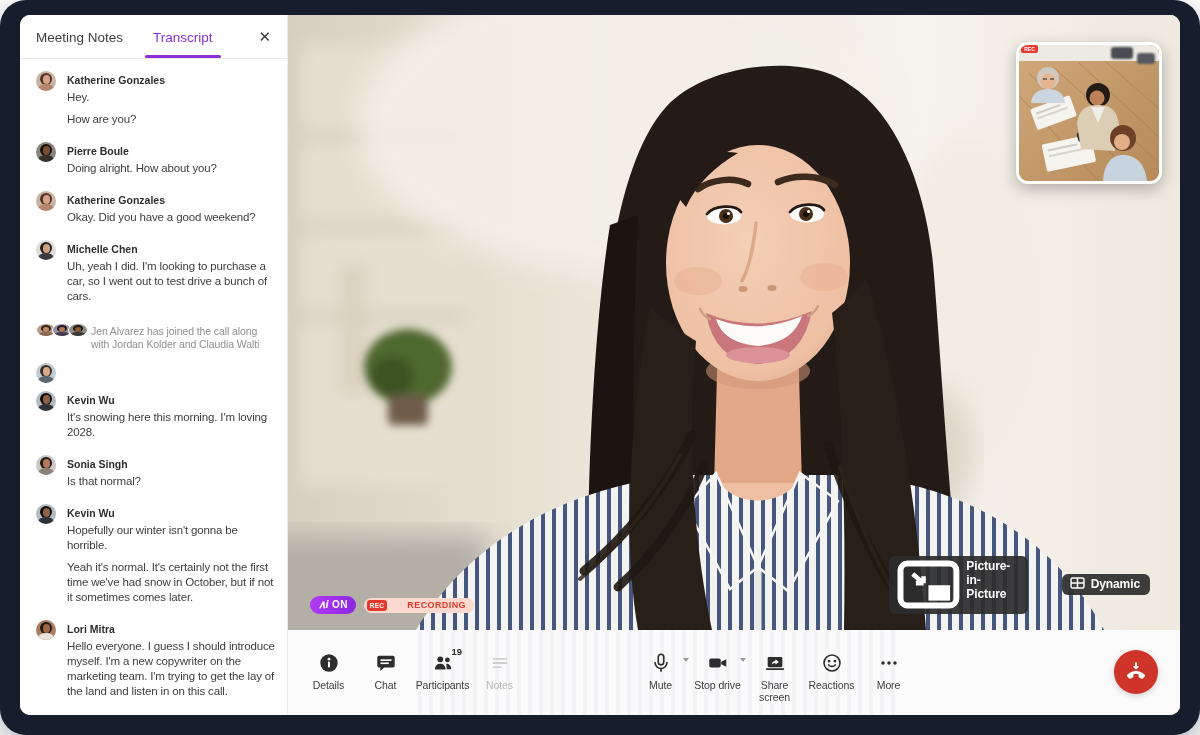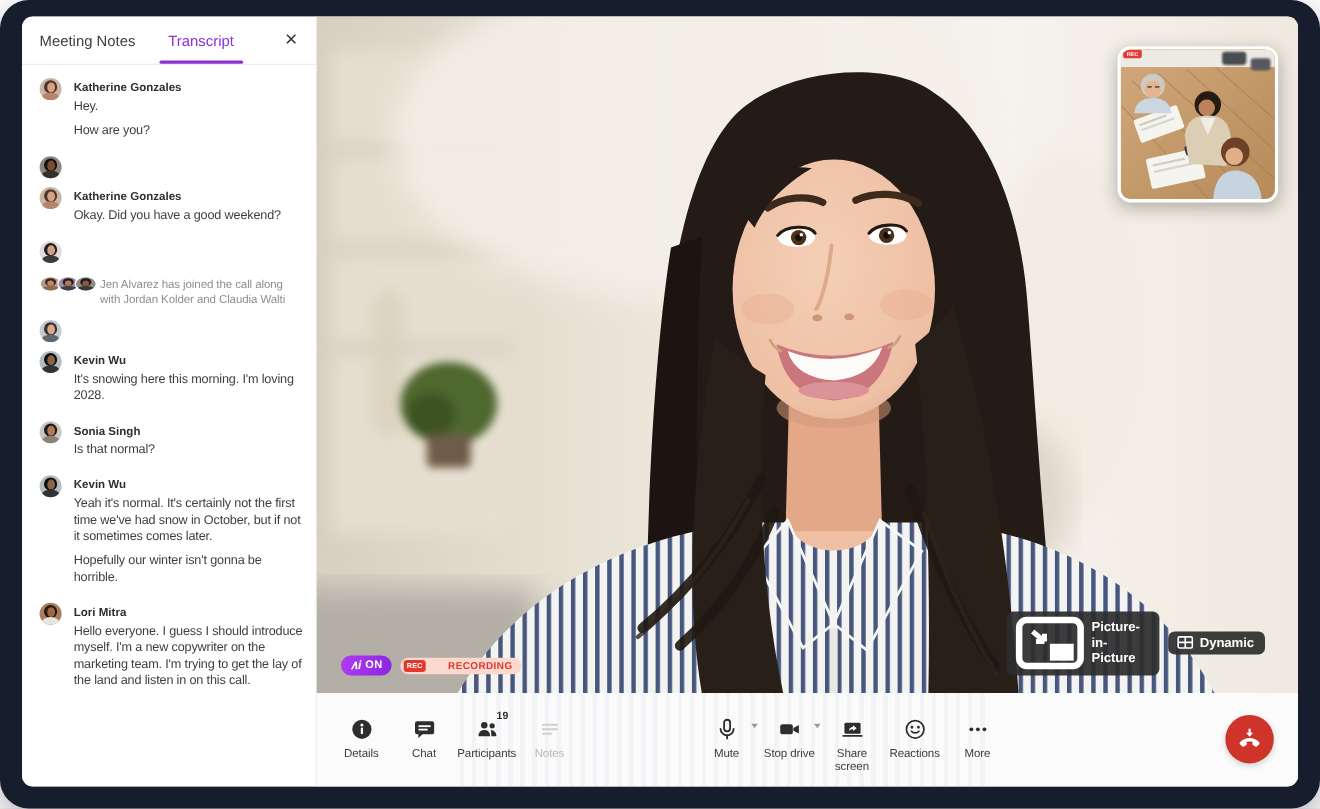--- a/index.html
+++ b/index.html
@@ -42,21 +42,21 @@
 
   .badges-left { position:absolute; left:22px; bottom:16px; display:flex; align-items:center; gap:8px; }
   .ai-badge { display:flex; align-items:center; gap:4px; background:linear-gradient(100deg,#b13bf2,#8a27e0); color:#fff; border-radius:10px; padding:2px 8px 3px; cursor:pointer; }
   .ai-logo { font-size:11px; font-weight:800; font-style:italic; letter-spacing:-0.5px; }
   .ai-state { font-size:10px; font-weight:800; letter-spacing:.3px; }
   .rec-badge { display:flex; align-items:center; gap:4px; background:#fbd9cf; border-radius:10px; padding:2px 8px 2px 3px; }
   .rec-tag { background:#e13a2c; color:#fff; font-size:6.5px; font-weight:800; padding:2px 3px; border-radius:3px; letter-spacing:.3px; }
   .rec-label { color:#e13a2c; font-size:9px; font-weight:800; letter-spacing:.4px;padding-left:16px; }
 
   .badges-right { position:absolute; right:30px; bottom:16px; display:flex; align-items:center; gap:8px; }
-  .view-badge { display:flex; align-items:center; gap:6px; background:rgba(44,44,44,.92); color:#fff; font-size:12px; font-weight:700; border-radius:6px; padding:3px 10px 4px 8px; cursor:pointer; letter-spacing:-0.1px; }
+  .view-badge { display:flex; align-items:flex-start; gap:6px; background:rgba(44,44,44,.92); color:#fff; font-size:12px; font-weight:700; border-radius:6px; padding:3px 10px 4px 8px; cursor:pointer; letter-spacing:-0.1px;margin-left:26px; }
 
   
   .toolbar { position:absolute; left:0; right:0; bottom:0; height:85px; background:#fbfbfc; display:flex; align-items:flex-start; padding:20px 22px 0 12px; }
   .toolbar::before { content:""; position:absolute; left:130px; right:280px; top:0; bottom:0; background:repeating-linear-gradient(90deg, rgba(90,104,140,.05) 0 4px, transparent 4px 11px); pointer-events:none; }
   .tb-group { display:flex; position:relative; }
   .tb-group.right { margin-left:104px; }
   .tb-btn { position:relative; width:57px; display:flex; flex-direction:column; align-items:center; gap:5px; background:none; border:none; cursor:pointer; padding:2px 0; }
   .tb-btn .lbl { font-size:10.5px; color:#3d3d3d; letter-spacing:-0.1px; }
   .tb-btn.disabled { cursor:default; }
   .tb-btn.disabled .lbl { color:#b9b9b9; }
@@ -91,20 +91,26 @@
               </div>
         </div>
       </div>
 
       <div class="entry">
         <span class="av" style="background: rgb(141, 133, 124);">
               <span class="av-hair" style="background: rgb(21, 18, 16);"></span>
               <span class="av-face" style="background: rgb(124, 76, 48);"></span>
               <span class="av-shirt" style="background: rgb(51, 48, 44);"></span>
             </span>
+        <div class="entry-body">
+          <div class="speaker">Pierre Boule</div>
+          <div>
+                <p>Doing alright. How about you?</p>
+              </div>
+        </div>
       </div>
 
       <div class="entry">
         <span class="av" style="background: rgb(201, 182, 162);">
               <span class="av-hair" style="background: rgb(78, 52, 42);"></span>
               <span class="av-face" style="background: rgb(217, 161, 132);"></span>
               <span class="av-shirt" style="background: rgb(181, 132, 107);"></span>
             </span>
         <div class="entry-body">
           <div class="speaker">Katherine Gonzales</div>
@@ -113,20 +119,26 @@
               </div>
         </div>
       </div>
 
       <div class="entry">
         <span class="av" style="background: rgb(224, 220, 216);">
               <span class="av-hair" style="background: rgb(34, 30, 34);"></span>
               <span class="av-face" style="background: rgb(207, 163, 130);"></span>
               <span class="av-shirt" style="background: rgb(58, 58, 66);"></span>
             </span>
+        <div class="entry-body">
+          <div class="speaker">Michelle Chen</div>
+          <div>
+                <p>Uh, yeah I did. I'm looking to purchase a car, so I went out to test drive a bunch of cars.</p>
+              </div>
+        </div>
       </div>
 
       <div class="entry system">
         <span class="sys-avs">
               <span class="av" style="background: rgb(181, 154, 132);">
                 <span class="av-hair" style="background: rgb(58, 38, 28);"></span>
                 <span class="av-face" style="background: rgb(192, 138, 100);"></span>
                 <span class="av-shirt" style="background: rgb(138, 106, 82);"></span>
               </span>
               <span class="av" style="background: rgb(154, 143, 162);">
@@ -181,22 +193,22 @@
 
       <div class="entry">
         <span class="av" style="background: rgb(180, 188, 194);">
               <span class="av-hair" style="background: rgb(16, 14, 12);"></span>
               <span class="av-face" style="background: rgb(141, 98, 72);"></span>
               <span class="av-shirt" style="background: rgb(46, 51, 56);"></span>
             </span>
         <div class="entry-body">
           <div class="speaker">Kevin Wu</div>
           <div>
+                <p>Hopefully our winter isn't gonna be horrible.</p>
                 <p>Yeah it's normal. It's certainly not the first time we've had snow in October, but if not it sometimes comes later.</p>
-                <p>Hopefully our winter isn't gonna be horrible.</p>
               </div>
         </div>
       </div>
 
       <div class="entry">
         <span class="av" style="background: rgb(168, 126, 98);">
               <span class="av-hair" style="background: rgb(36, 24, 17);"></span>
               <span class="av-face" style="background: rgb(156, 102, 71);"></span>
               <span class="av-shirt" style="background: rgb(232, 228, 222);"></span>
             </span>

